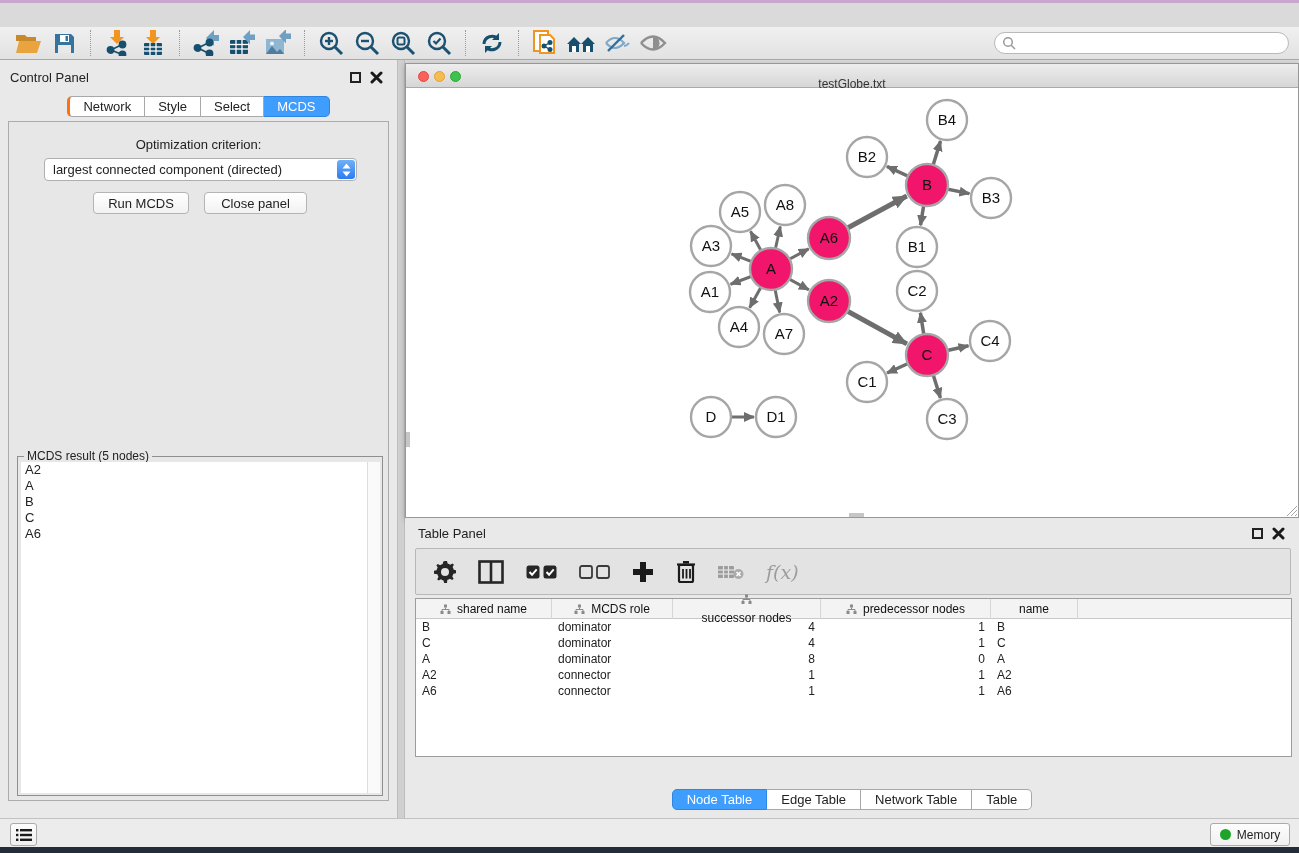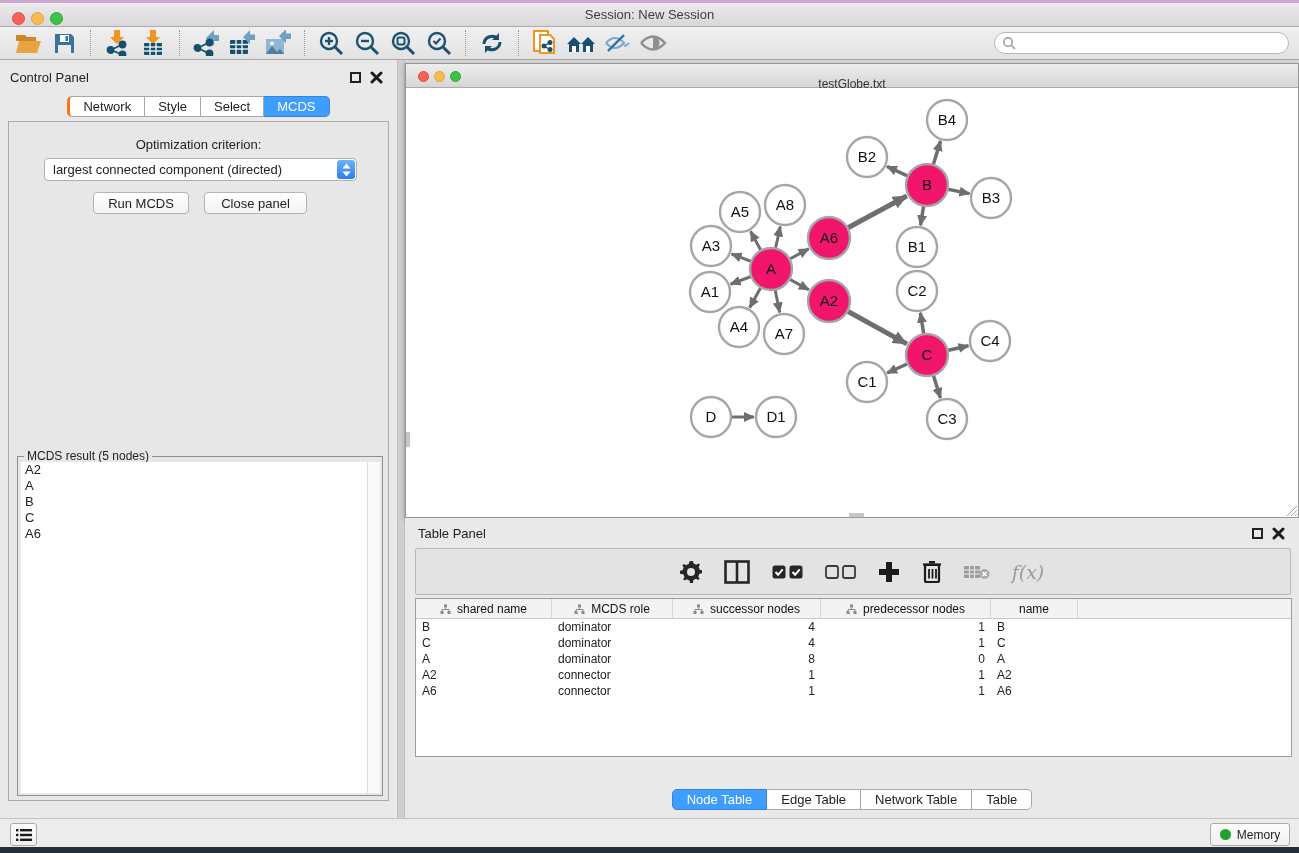--- a/index.html
+++ b/index.html
@@ -79,21 +79,21 @@
   .mtl.green { left:44px; background:#3FC24B; border:1px solid #2EA73A; }
   #graph { position:absolute; left:0; top:24px; }
   #net-grip { position:absolute; right:1px; bottom:1px; width:13px; height:13px; }
   #net-scrollnub { position:absolute; left:0; top:368px; width:4px; height:15px; background:#C6C6C6; }
   #net-scrollnub2 { position:absolute; left:443px; bottom:0; width:15px; height:4px; background:#C6C6C6; }
 
   
   #table-panel { left:405px; top:518px; width:894px; height:300px; background:#E9E9E9; }
   #tp-title { position:absolute; left:13px; top:8px; font-size:13px; }
   #tp-toolbar { position:absolute; left:10px; top:30px; width:876px; height:47px; background:#E3E3E3;
-    border:1px solid #B8B8B8; border-radius:2px; display:flex; align-items:center; gap:22px; padding-left:18px;justify-content:center; }
+    border:1px solid #B8B8B8; border-radius:2px; display:flex; align-items:center; gap:22px; padding-left:18px; }
   .tp-icon { display:flex; align-items:center; justify-content:center; }
   #fx-label { font-family:"DejaVu Serif", serif; font-style:italic; font-size:19px; color:#9B9B9B; }
 
   #data-table { position:absolute; left:10px; top:80px; width:877px; height:159px; background:#fff;
     border:1px solid #9C9C9C; }
   #t-head { position:absolute; left:0; top:0; width:100%; height:20px; background:#F3F3F3;
     border-bottom:1px solid #C9C9C9; display:flex; }
   .th { height:20px; border-right:1px solid #D6D6D6; display:flex; align-items:center;
     justify-content:center; gap:6px; font-size:12px; color:#111; }
   .th svg { flex:0 0 auto; }
@@ -119,26 +119,20 @@
   #memory-dot { width:11px; height:11px; border-radius:50%; background:#1FA32A; }
   #desktop-strip-bottom { left:0; top:847px; width:1299px; height:6px; background:#232C38; }
 </style>
 </head>
 <body>
 
 <div id="root">
 
   <div id="desktop-strip-top" class="abs"></div>
 
-  <div id="titlebar" class="abs">
-    <span class="tl red"></span>
-    <span class="tl yellow"></span>
-    <span class="tl green"></span>
-    <span id="window-title">Session: New Session</span>
-  </div>
 
   <div id="toolbar" class="abs">
     <div class="tb-btn">
       <svg width="26" height="21" viewBox="0 0 26 21">
           <path d="M1 2 h9 l2 2 h9 v4 H1z" fill="#C8892B"></path>
           <path d="M4 8 h22 l-4 12 H1 z" fill="#E9A33F"></path>
         </svg>
     </div>
     <div class="tb-btn">
       <svg width="21" height="21" viewBox="0 0 21 21">
@@ -564,21 +558,21 @@
                 <rect x="4" y="0.5" width="3" height="3"></rect>
                 <rect x="0.5" y="7" width="3" height="3"></rect>
                 <rect x="7.5" y="7" width="3" height="3"></rect>
               </g>
               <g stroke="#8A8A8A" stroke-width="1" fill="none">
                 <path d="M5.5 3.5 v2 M2 7 v-1.5 h7 V7"></path>
               </g>
             </svg>
             <span>MCDS role</span>
           </div>
-          <div class="th" style="width: 148px;">
+          <div class="th" style="width: 148px; flex-direction: column;">
             <svg width="11" height="11" viewBox="0 0 11 11">
               <g fill="#8A8A8A">
                 <rect x="4" y="0.5" width="3" height="3"></rect>
                 <rect x="0.5" y="7" width="3" height="3"></rect>
                 <rect x="7.5" y="7" width="3" height="3"></rect>
               </g>
               <g stroke="#8A8A8A" stroke-width="1" fill="none">
                 <path d="M5.5 3.5 v2 M2 7 v-1.5 h7 V7"></path>
               </g>
             </svg>

